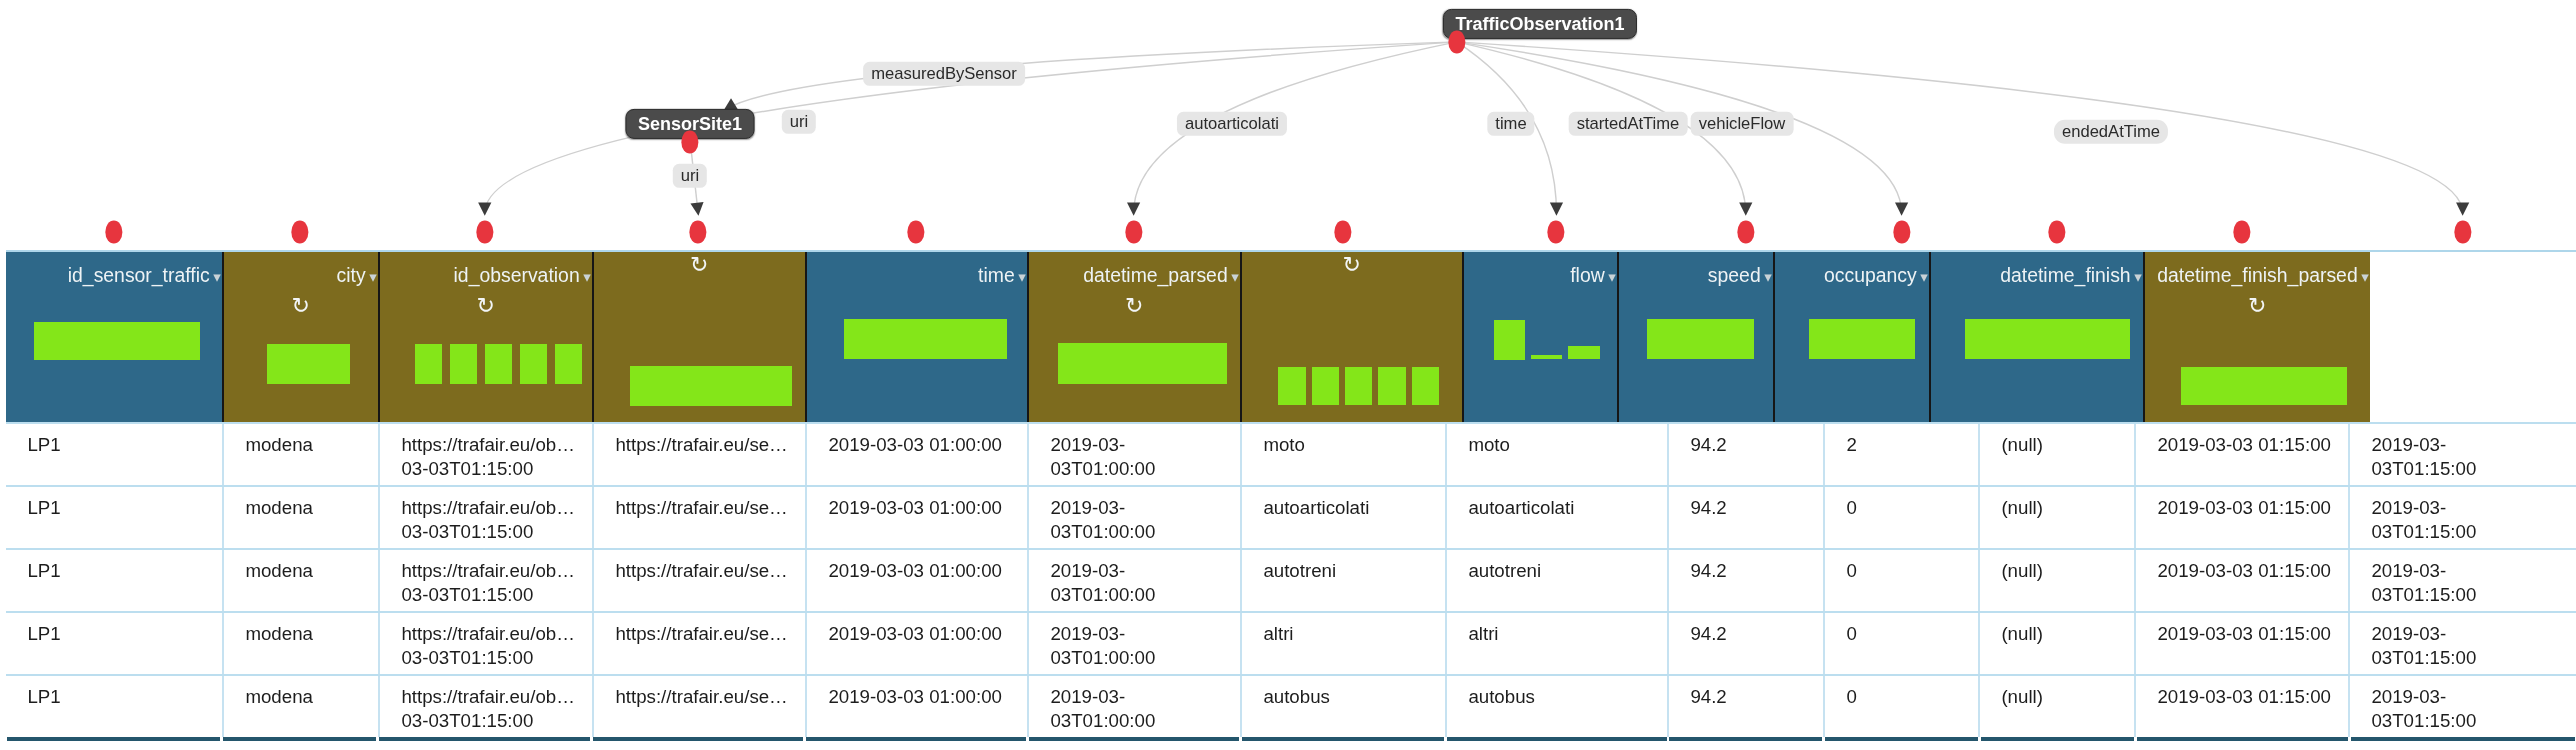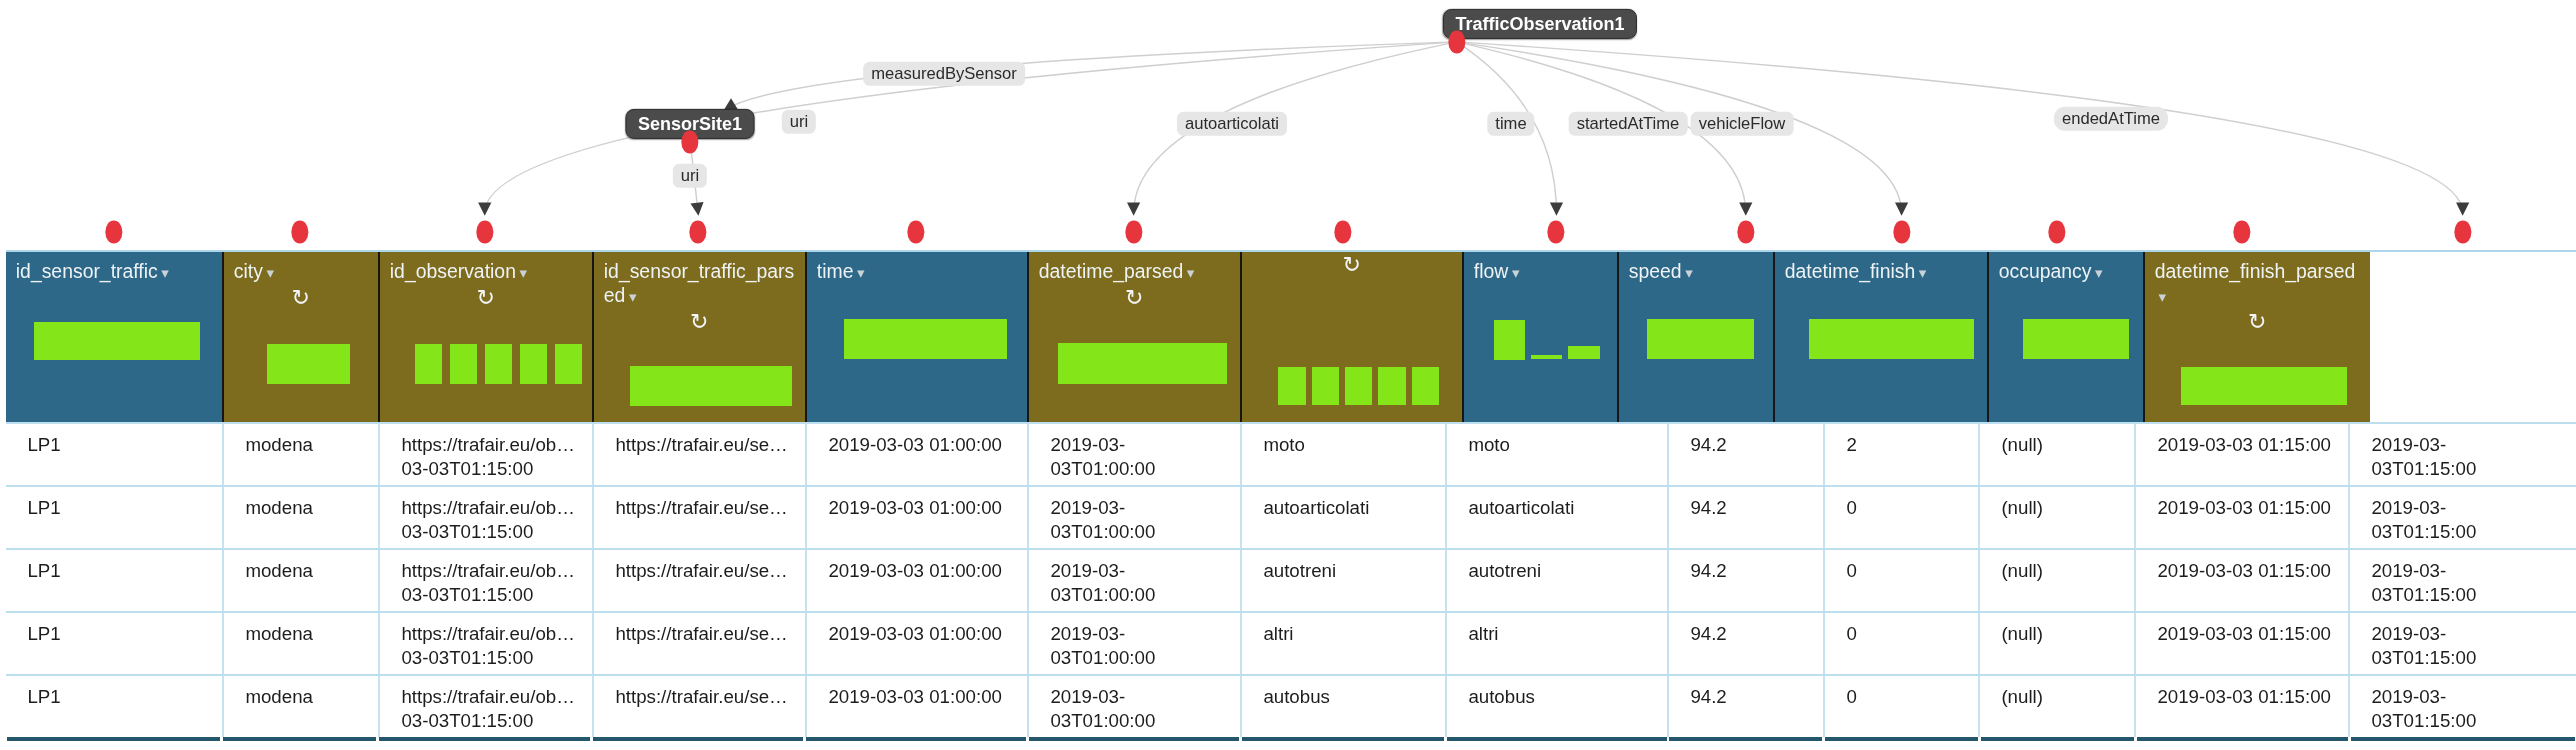--- a/index.html
+++ b/index.html
@@ -18,22 +18,22 @@
     background:var(--labelbg);color:#2b2b2b;font-size:16.6px;padding:2.2px 8px;
     border-radius:6.5px;white-space:nowrap;}
   .red-dot{position:absolute;z-index:5;width:17.3px;height:23px;border-radius:50%;
     background:var(--red);transform:translate(-50%,-50%);}
   #table{position:absolute;left:5.8px;top:250px;width:2570px;z-index:2;}
   #header-row{display:flex;border-top:2.9px solid var(--topline);}
   .hcell{position:relative;height:170px;box-sizing:border-box;overflow:hidden;}
   .hcell + .hcell{border-left:2.2px solid var(--hdrsep);}
   .hcell.teal{background:var(--teal);}
   .hcell.olive{background:var(--olive);}
-  .htitle{margin-top:7.2px;text-align:left;color:#eef3f5;font-size:19.4px;
-    line-height:24px;word-break:break-all;padding:0 10px;cursor:pointer;}
+  .htitle{margin-top:7.2px;text-align:right;color:#eef3f5;font-size:19.4px;
+    line-height:32px;word-break:break-all;padding:0 1px;cursor:pointer;}
   .caret{color:#c9d2d6;font-size:15px;margin-left:3.6px;}
   .hrefresh{text-align:center;color:#f2f5f6;font-size:22px;line-height:23px;
     margin-top:0.7px;cursor:pointer;}
   .hbar{position:absolute;background:var(--green);}
   #body-rows{border-bottom:0;}
   .brow{display:flex;height:63px;border-top:2.2px solid var(--rowline);box-sizing:border-box;background:#ffffff;}
   .bcell{box-sizing:border-box;overflow:hidden;padding:8.6px 5.8px 0 21.6px;
     font-size:18.7px;line-height:24px;color:#1d1d1d;white-space:pre-line;}
   .bcell + .bcell{border-left:2.2px solid var(--cellline);}
   #footer-row{position:absolute;left:0;top:0;width:2576px;height:8.6px;z-index:2;}
@@ -66,21 +66,21 @@
 </div>
 
 <div id="labels-layer">
     <div class="edge-label" style="left: 944px; top: 74px;">measuredBySensor</div>
     <div class="edge-label" style="left: 799px; top: 122px;">uri</div>
     <div class="edge-label" style="left: 690px; top: 176px;">uri</div>
     <div class="edge-label" style="left: 1232px; top: 124px;">autoarticolati</div>
     <div class="edge-label" style="left: 1511px; top: 124px;">time</div>
     <div class="edge-label" style="left: 1628px; top: 124px;">startedAtTime</div>
     <div class="edge-label" style="left: 1742px; top: 124px;">vehicleFlow</div>
-    <div class="edge-label" style="left: 2111px; top: 119px; border-radius: 11px;">endedAtTime</div>
+    <div class="edge-label" style="left: 2111px; top: 132px; border-radius: 11px;">endedAtTime</div>
   </div>
 <div id="dots-layer">
     <div class="red-dot" style="left: 114px; top: 232px;"></div>
     <div class="red-dot" style="left: 300px; top: 232px;"></div>
     <div class="red-dot" style="left: 485px; top: 232px;"></div>
     <div class="red-dot" style="left: 698px; top: 232px;"></div>
     <div class="red-dot" style="left: 916px; top: 232px;"></div>
     <div class="red-dot" style="left: 1134px; top: 232px;"></div>
     <div class="red-dot" style="left: 1343px; top: 232px;"></div>
     <div class="red-dot" style="left: 1556px; top: 232px;"></div>
@@ -107,21 +107,20 @@
       <div class="hcell olive" style="width: 214px;">
         <div class="htitle">id_observation<span class="caret">▾</span></div>
         <div class="hrefresh">↻</div>
         <div class="hbar" style="left: 16.5%; width: 12.8%; top: 92px; height: 40px;"></div>
         <div class="hbar" style="left: 33%; width: 12.8%; top: 92px; height: 40px;"></div>
         <div class="hbar" style="left: 49.5%; width: 12.8%; top: 92px; height: 40px;"></div>
         <div class="hbar" style="left: 66%; width: 12.8%; top: 92px; height: 40px;"></div>
         <div class="hbar" style="left: 82.5%; width: 12.8%; top: 92px; height: 40px;"></div>
       </div>
       <div class="hcell olive" style="width: 213px;">
-        <div class="htitle">id_sensor_traffic_parsed<span class="caret">▾</span></div>
         <div class="hrefresh">↻</div>
         <div class="hbar" style="left: 17%; width: 77%; top: 114px; height: 40px;"></div>
       </div>
       <div class="hcell teal" style="width: 222px;">
         <div class="htitle">time<span class="caret">▾</span></div>
         <div class="hbar" style="left: 17%; width: 74%; top: 67px; height: 40px;"></div>
       </div>
       <div class="hcell olive" style="width: 213px;">
         <div class="htitle">datetime_parsed<span class="caret">▾</span></div>
         <div class="hrefresh">↻</div>
@@ -138,27 +137,27 @@
       <div class="hcell teal" style="width: 155px;">
         <div class="htitle">flow<span class="caret">▾</span></div>
         <div class="hbar" style="left: 20%; width: 20%; top: 68px; height: 40px;"></div>
         <div class="hbar" style="left: 44%; width: 20%; top: 103px; height: 4.3px;"></div>
         <div class="hbar" style="left: 68%; width: 21%; top: 94px; height: 13px;"></div>
       </div>
       <div class="hcell teal" style="width: 156px;">
         <div class="htitle">speed<span class="caret">▾</span></div>
         <div class="hbar" style="left: 18%; width: 70%; top: 67px; height: 40px;"></div>
       </div>
+      <div class="hcell teal" style="width: 156px;">
+        <div class="htitle">occupancy<span class="caret">▾</span></div>
+        <div class="hbar" style="left: 22%; width: 69%; top: 67px; height: 40px;"></div>
+      </div>
       <div class="hcell teal" style="width: 214px;">
         <div class="htitle">datetime_finish<span class="caret">▾</span></div>
         <div class="hbar" style="left: 16%; width: 78%; top: 67px; height: 40px;"></div>
-      </div>
-      <div class="hcell teal" style="width: 156px;">
-        <div class="htitle">occupancy<span class="caret">▾</span></div>
-        <div class="hbar" style="left: 22%; width: 69%; top: 67px; height: 40px;"></div>
       </div>
       <div class="hcell olive" style="width: 227px;">
         <div class="htitle">datetime_finish_parsed<span class="caret">▾</span></div>
         <div class="hrefresh">↻</div>
         <div class="hbar" style="left: 16%; width: 74%; top: 115px; height: 38px;"></div>
       </div>
     </div>
   <div id="body-rows">
       <div class="brow">
         <div class="bcell" style="width: 216px;">LP1</div>

